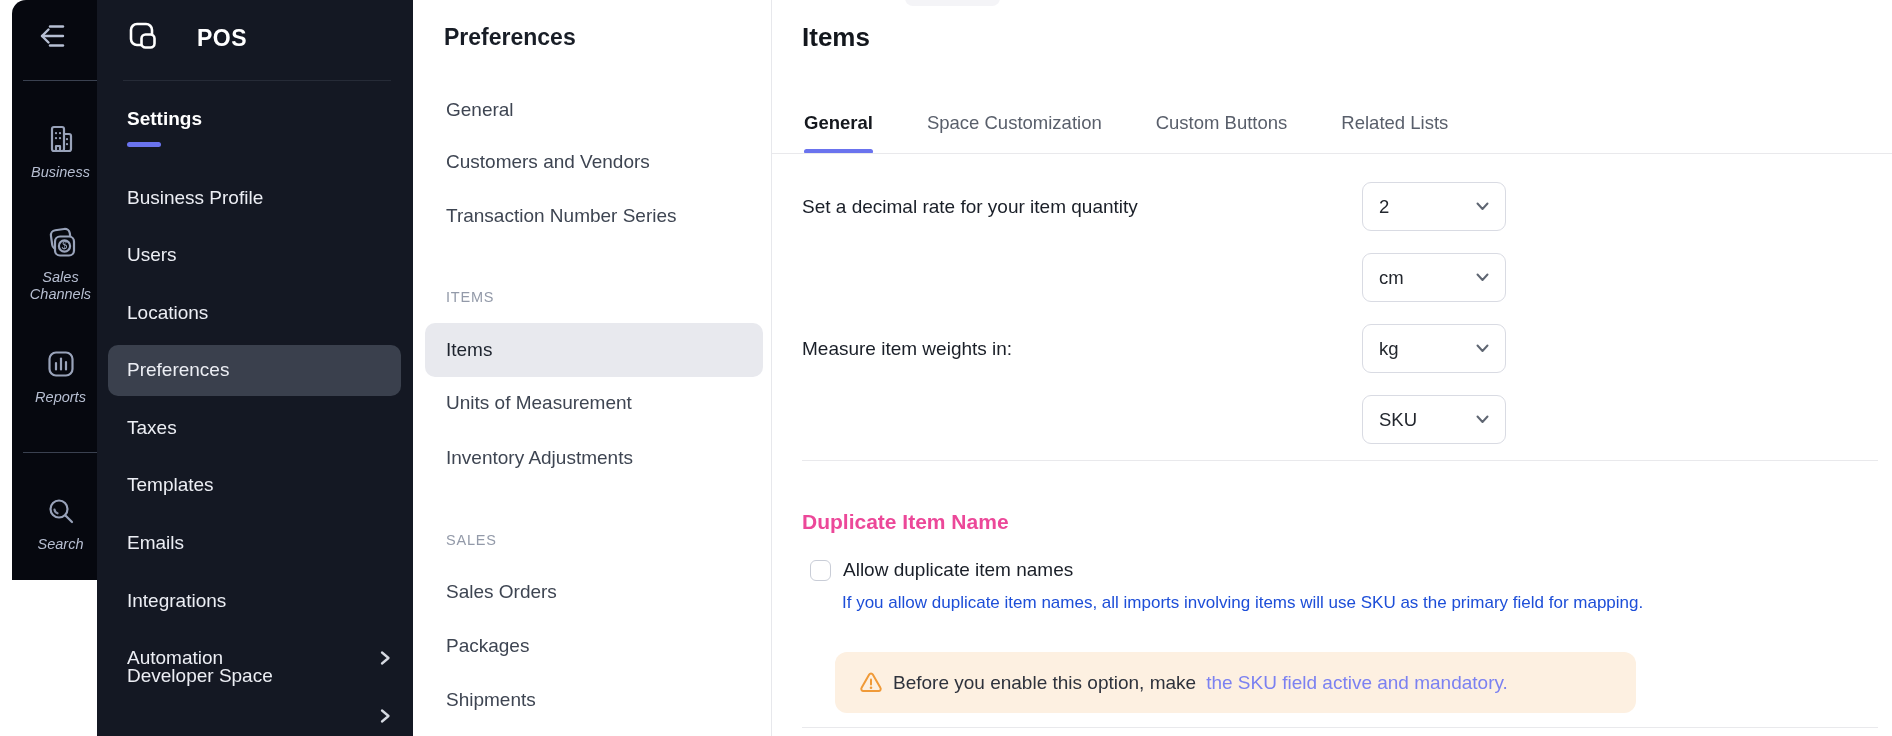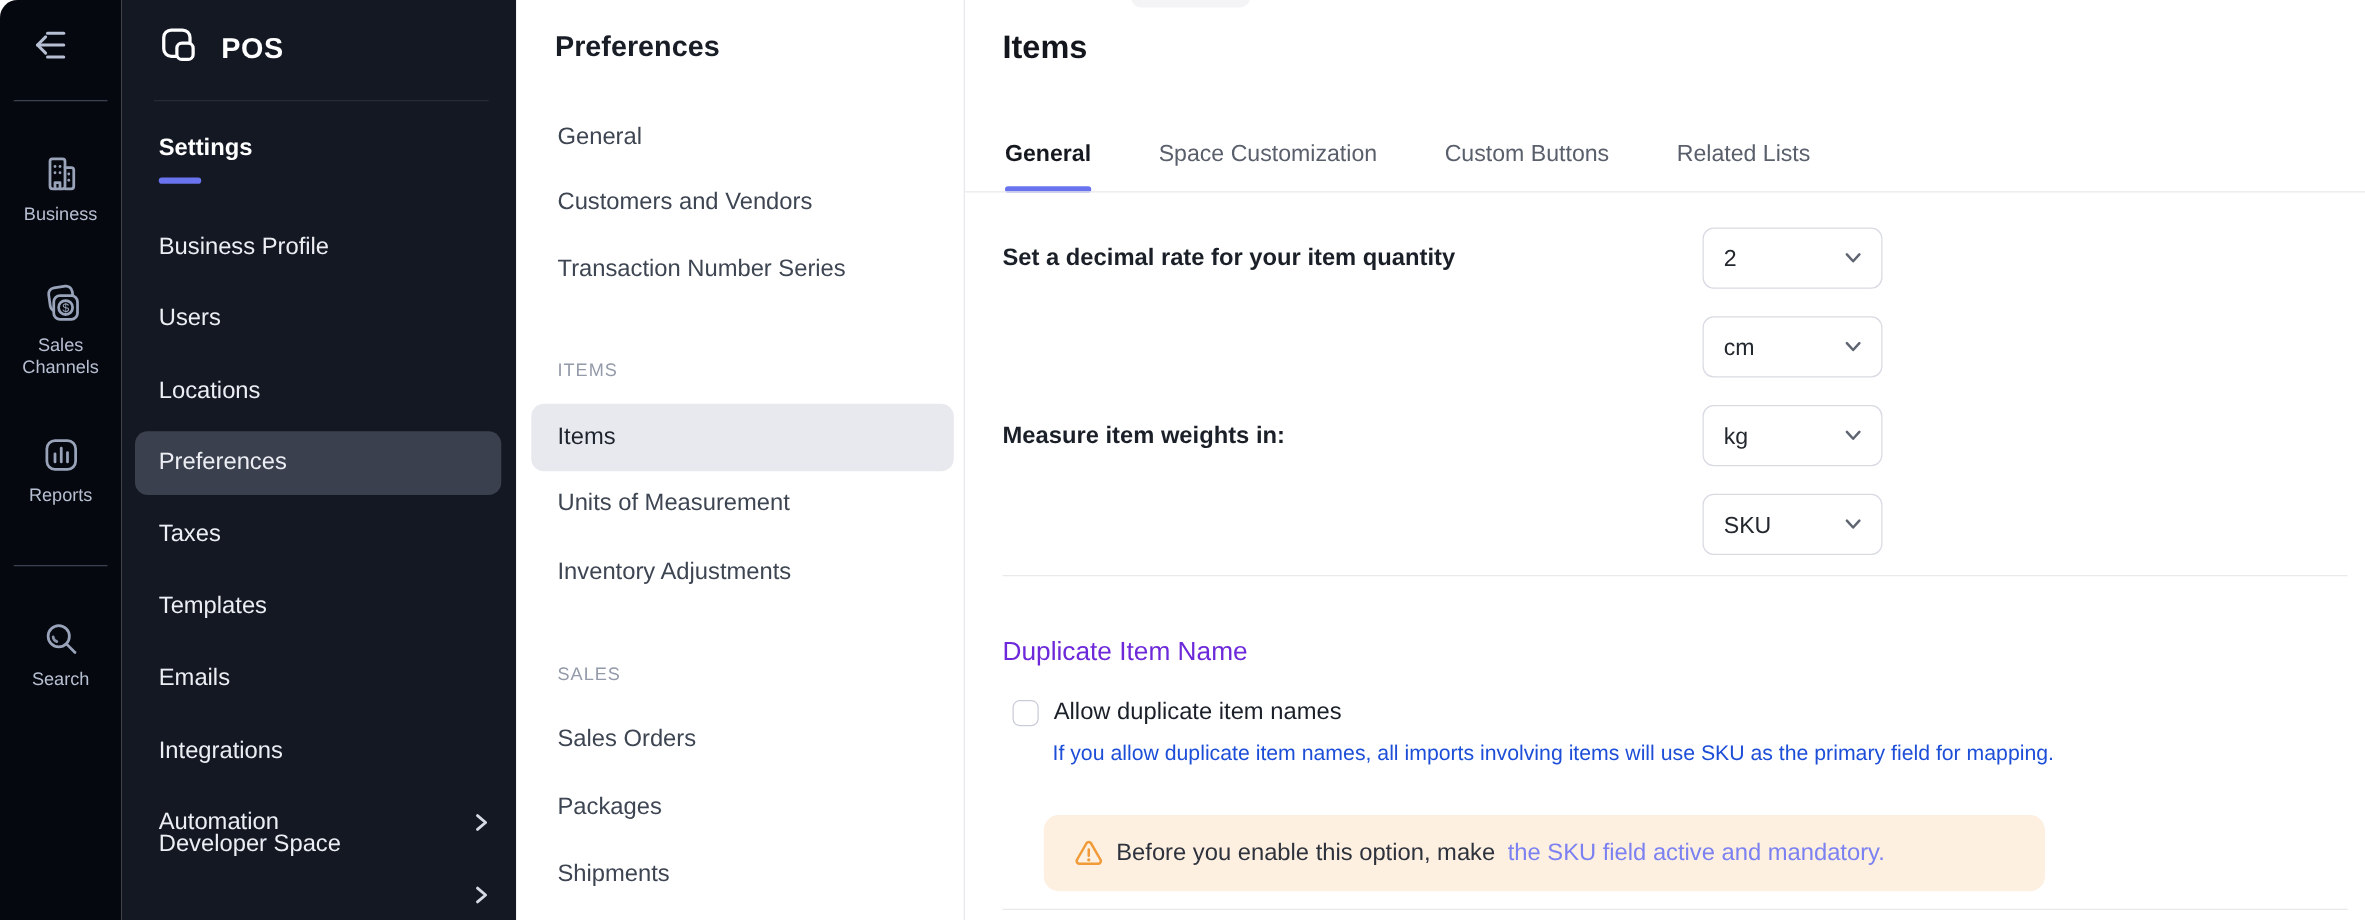--- a/index.html
+++ b/index.html
@@ -1,30 +1,30 @@
 <!DOCTYPE html>
 <html><head>
 <meta charset="utf-8">
 <style>
   * { margin:0; padding:0; box-sizing:border-box; }
   html,body { width:1892px; height:736px; background:#ffffff; font-family:"Liberation Sans","DejaVu Sans",sans-serif; overflow:hidden; }
   .stage { position:relative; width:1892px; height:736px; background:#ffffff; }
 
   
-  .rail { position:absolute; left:0; top:0; width:97px; height:736px; background:#06080f; border-top-left-radius:14px; }
+  .rail { position:absolute; left:12px; top:0; width:97px; height:580px; background:#06080f; border-top-left-radius:14px;font-style:italic; }
   .rail-divider { position:absolute; left:11px; width:75px; height:1px; background:#3a4150; }
   .rail-item { position:absolute; left:0; width:97px; text-align:center; cursor:pointer; }
   .rail-item svg { display:block; margin:0 auto; }
   .rail-label { display:block; margin-top:7px; font-size:14.5px; line-height:17px; color:#b7bfd2; }
   .back-btn { position:absolute; left:21px; top:17px; width:40px; height:40px; cursor:pointer; }
 
   
   .sidebar { position:absolute; left:97px; top:0; width:316px; height:736px; background:#141823; }
   .logo-row { position:absolute; left:30px; top:20px; display:flex; align-items:center; gap:14px; }
-  .logo-text { color:#ffffff; font-size:23px; font-weight:600; letter-spacing:0.5px; }
+  .logo-text { color:#ffffff; font-size:23px; font-weight:600; letter-spacing:0.5px;margin-left:20px; }
   .sb-divider { position:absolute; left:26px; top:80px; width:268px; height:1px; background:#262b37; }
   .sb-heading { position:absolute; left:30px; top:108px; font-size:19px; font-weight:700; color:#ffffff; }
   .sb-heading-underline { position:absolute; left:30px; top:142px; width:34px; height:5px; border-radius:3px; background:#6a73ee; }
   .sb-item { position:absolute; left:30px; height:24px; line-height:24px; font-size:19px; color:#eceef4; cursor:pointer; white-space:nowrap; }
   .sb-active-bg { position:absolute; left:11px; top:345px; width:293px; height:51px; background:#3a404d; border-radius:10px; cursor:pointer; }
   .sb-chevron { position:absolute; left:278px; width:20px; height:20px; }
 
   
   .prefcol { position:absolute; left:413px; top:0; width:359px; height:736px; background:#ffffff; border-right:1px solid #e7e8ec; }
   .pref-title { position:absolute; left:31px; top:24px; font-size:23px; font-weight:700; color:#181d26; }
@@ -36,28 +36,28 @@
   
   .main { position:absolute; left:772px; top:0; width:1120px; height:736px; background:#ffffff; }
   .top-pill { position:absolute; left:133px; top:-10px; width:95px; height:16px; border-radius:9px; background:#f4f4f7; }
   .main-title { position:absolute; left:30px; top:22px; font-size:26px; font-weight:600; color:#13171d; }
   .tabs { position:absolute; left:32px; top:101px; height:53px; display:flex; gap:54px; }
   .tab { position:relative; height:53px; line-height:44px; font-size:18.5px; color:#595f6b; cursor:pointer; white-space:nowrap; }
   .tab.active { color:#15181e; font-weight:700; }
   .tab.active .tab-underline { position:absolute; left:0; right:0; bottom:0; height:5px; border-radius:3px; background:#6a73ee; }
   .tabs-rule { position:absolute; left:0; top:153px; width:1120px; height:1px; background:#e9e9ec; }
 
-  .set-row { position:absolute; left:30px; height:49px; display:flex; align-items:center; gap:11px;font-weight:bold; }
+  .set-row { position:absolute; left:30px; height:49px; display:flex; align-items:center; gap:11px; }
   .set-label { font-size:19px; color:#1a1f28; white-space:nowrap; }
   .select { position:absolute; left:590px; width:144px; height:49px; border:1px solid #d9dbe3; border-radius:9px; background:#ffffff; display:flex; align-items:center; padding:0 16px; cursor:pointer; }
   .select-value { font-size:18.5px; color:#23272e; flex:1; }
   .info-dot { width:21px; height:21px; cursor:pointer; }
 
   .rule { position:absolute; left:30px; width:1076px; height:1px; background:#e9e9ec; }
-  .dup-heading { position:absolute; left:30px; top:510px; font-size:21px; font-weight:400; color:#6d28d9; }
+  .dup-heading { position:absolute; left:30px; top:510px; font-size:21px; font-weight:700; color:#ec4899; }
   .chk-row { position:absolute; left:38px; top:557px; height:26px; display:flex; align-items:center; gap:12px; cursor:pointer;text-align:center; }
   .checkbox { width:21px; height:21px; border:1.5px solid #c9cdd7; border-radius:6px; background:#ffffff; }
   .chk-label { font-size:19px; color:#1a1f28; }
   .helper { position:absolute; left:70px; top:593px; font-size:17px; color:#1d4ed8; }
 
   .warn { position:absolute; left:63px; top:642px; width:801px; height:61px; background:#fdf0e1; border-radius:12px; display:flex; align-items:center; padding-left:24px; gap:10px;margin-top:10px; }
   .warn-text { font-size:19px; color:#2e323c; }
   .warn-link { font-size:19px; color:#7b81f1; cursor:pointer; }
 </style>
 </head>

